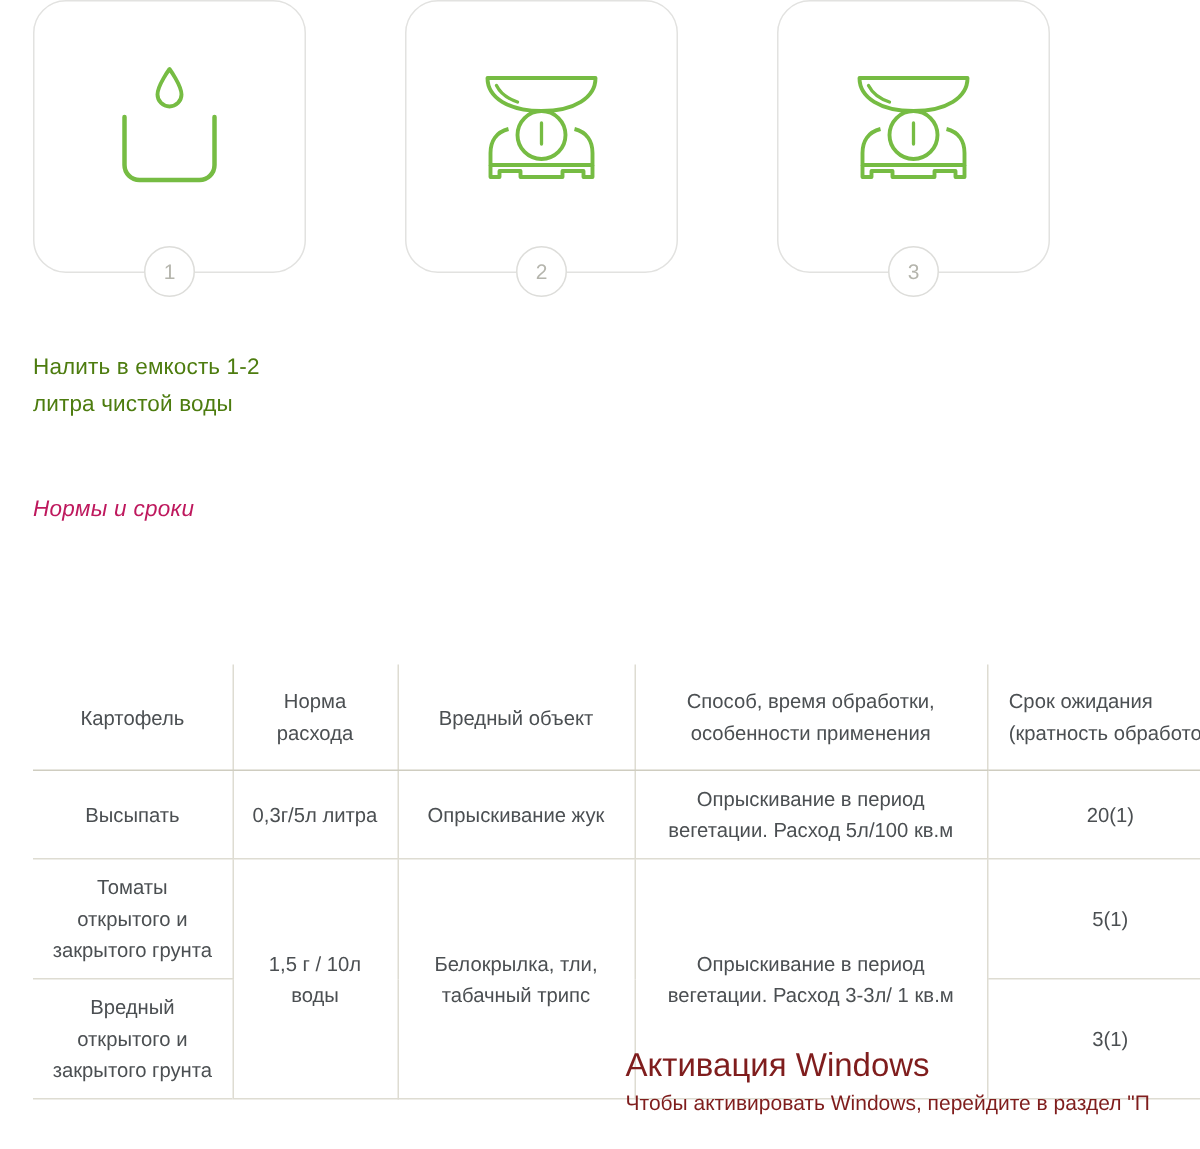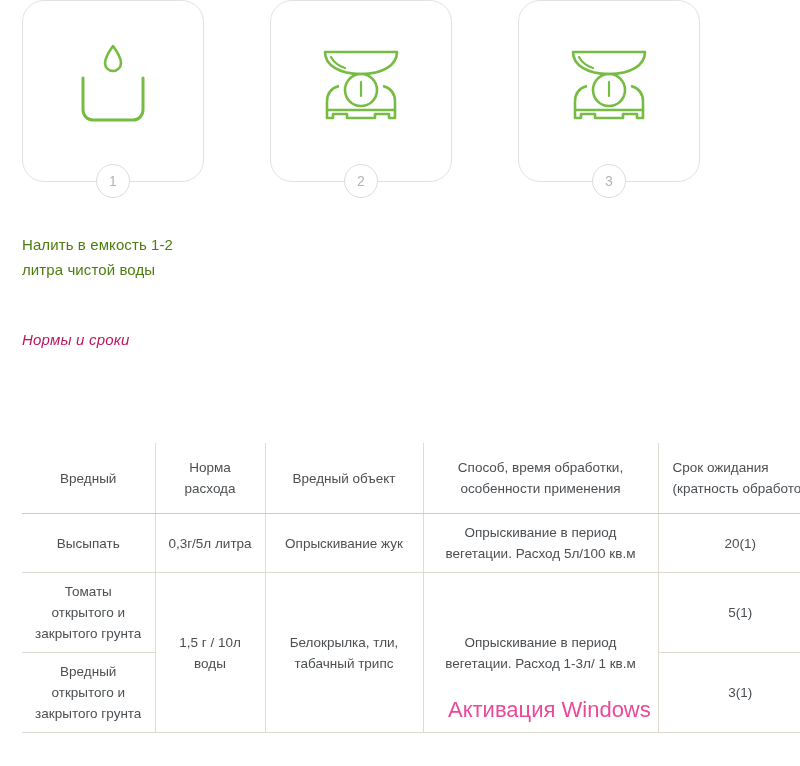--- a/index.html
+++ b/index.html
@@ -96,23 +96,23 @@
   table.norms td.alignleft { text-align: left; padding-left: 14px; }
   .c1 { width: 133px; }
   .c2 { width: 110px; }
   .c3 { width: 158px; }
   .c4 { width: 235px; }
   .c5 { width: 164px; }
 
   
   .watermark {
     position: absolute;
-    left: 448px;
+    left: 417px;
     top: 697px;
-    color: #ec4899;
+    color: #7f1d1d;
     pointer-events: none;
     white-space: nowrap;
   }
   .watermark .wm-title { font-size: 22px; line-height: 26px; }
   .watermark .wm-sub { font-size: 14px; line-height: 20px; margin-top: 2px; }
 </style>
 </head>
 <body>
 
 <div class="page">
@@ -167,48 +167,49 @@
     </div>
 
   </div>
 
   <div class="section-title">Нормы и сроки</div>
 
   <div class="table-wrap">
     <table class="norms">
       <tbody>
           <tr class="header">
-        <td class="c1">Вредный</td>
+        <td class="c1">Картофель</td>
         <td class="c2">Норма расхода</td>
         <td class="c3">Вредный объект</td>
         <td class="c4">Способ, время обработки, особенности применения</td>
         <td class="c5 lastcol alignleft">Срок ожидания (кратность обработок)</td>
       </tr>
 
       <tr>
         <td class="c1">Высыпать</td>
         <td class="c2">0,3г/5л литра</td>
         <td class="c3">Опрыскивание жук</td>
         <td class="c4">Опрыскивание в период вегетации. Расход 5л/100 кв.м</td>
         <td class="c5 lastcol">20(1)</td>
       </tr>
 
       <tr>
         <td class="c1">Томаты открытого и закрытого грунта</td>
         <td class="c2" rowspan="2">1,5 г / 10л воды</td>
         <td class="c3" rowspan="2">Белокрылка, тли, табачный трипс</td>
-        <td class="c4" rowspan="2">Опрыскивание в период вегетации. Расход 1-3л/ 1 кв.м</td>
+        <td class="c4" rowspan="2">Опрыскивание в период вегетации. Расход 3-3л/ 1 кв.м</td>
         <td class="c5 lastcol">5(1)</td>
       </tr>
 
       <tr>
         <td class="c1">Вредный открытого и закрытого грунта</td>
         <td class="c5 lastcol">3(1)</td>
       </tr>
     </tbody>
       </table>
   </div>
 
   <div class="watermark">
     <div class="wm-title">Активация Windows</div>
+    <div class="wm-sub">Чтобы активировать Windows, перейдите в раздел "П</div>
   </div>
 
 </div>
 
 </body></html>

